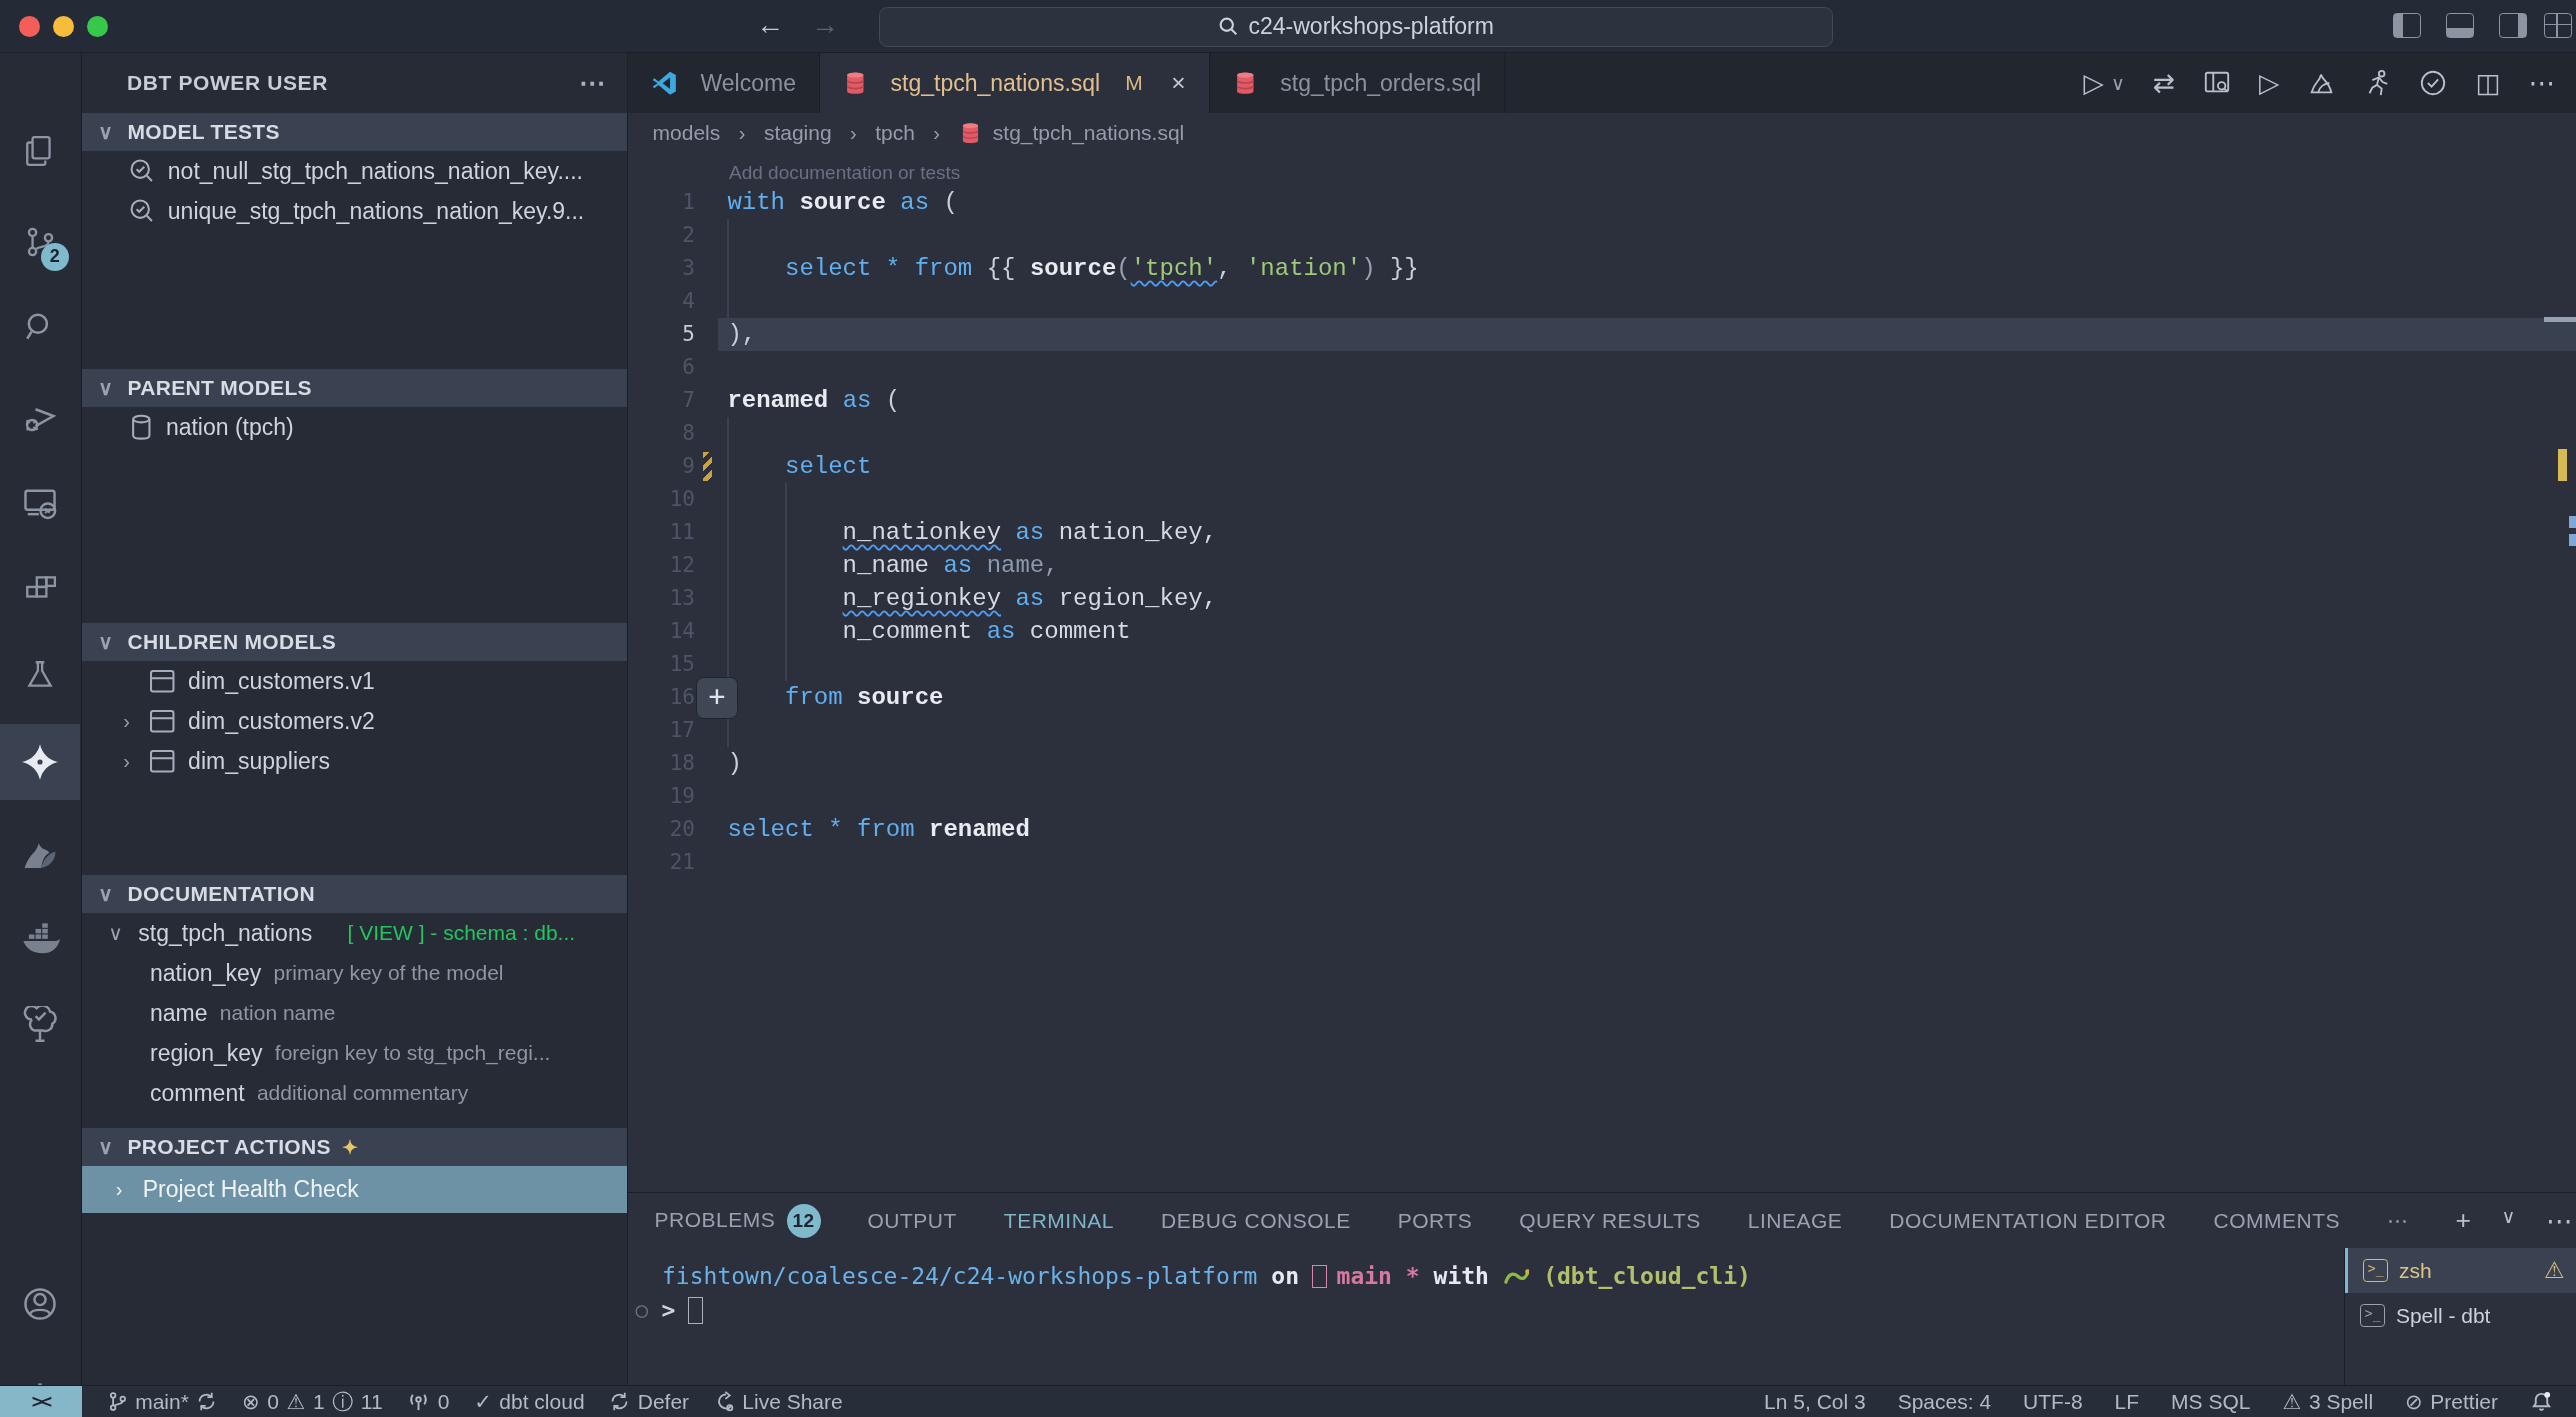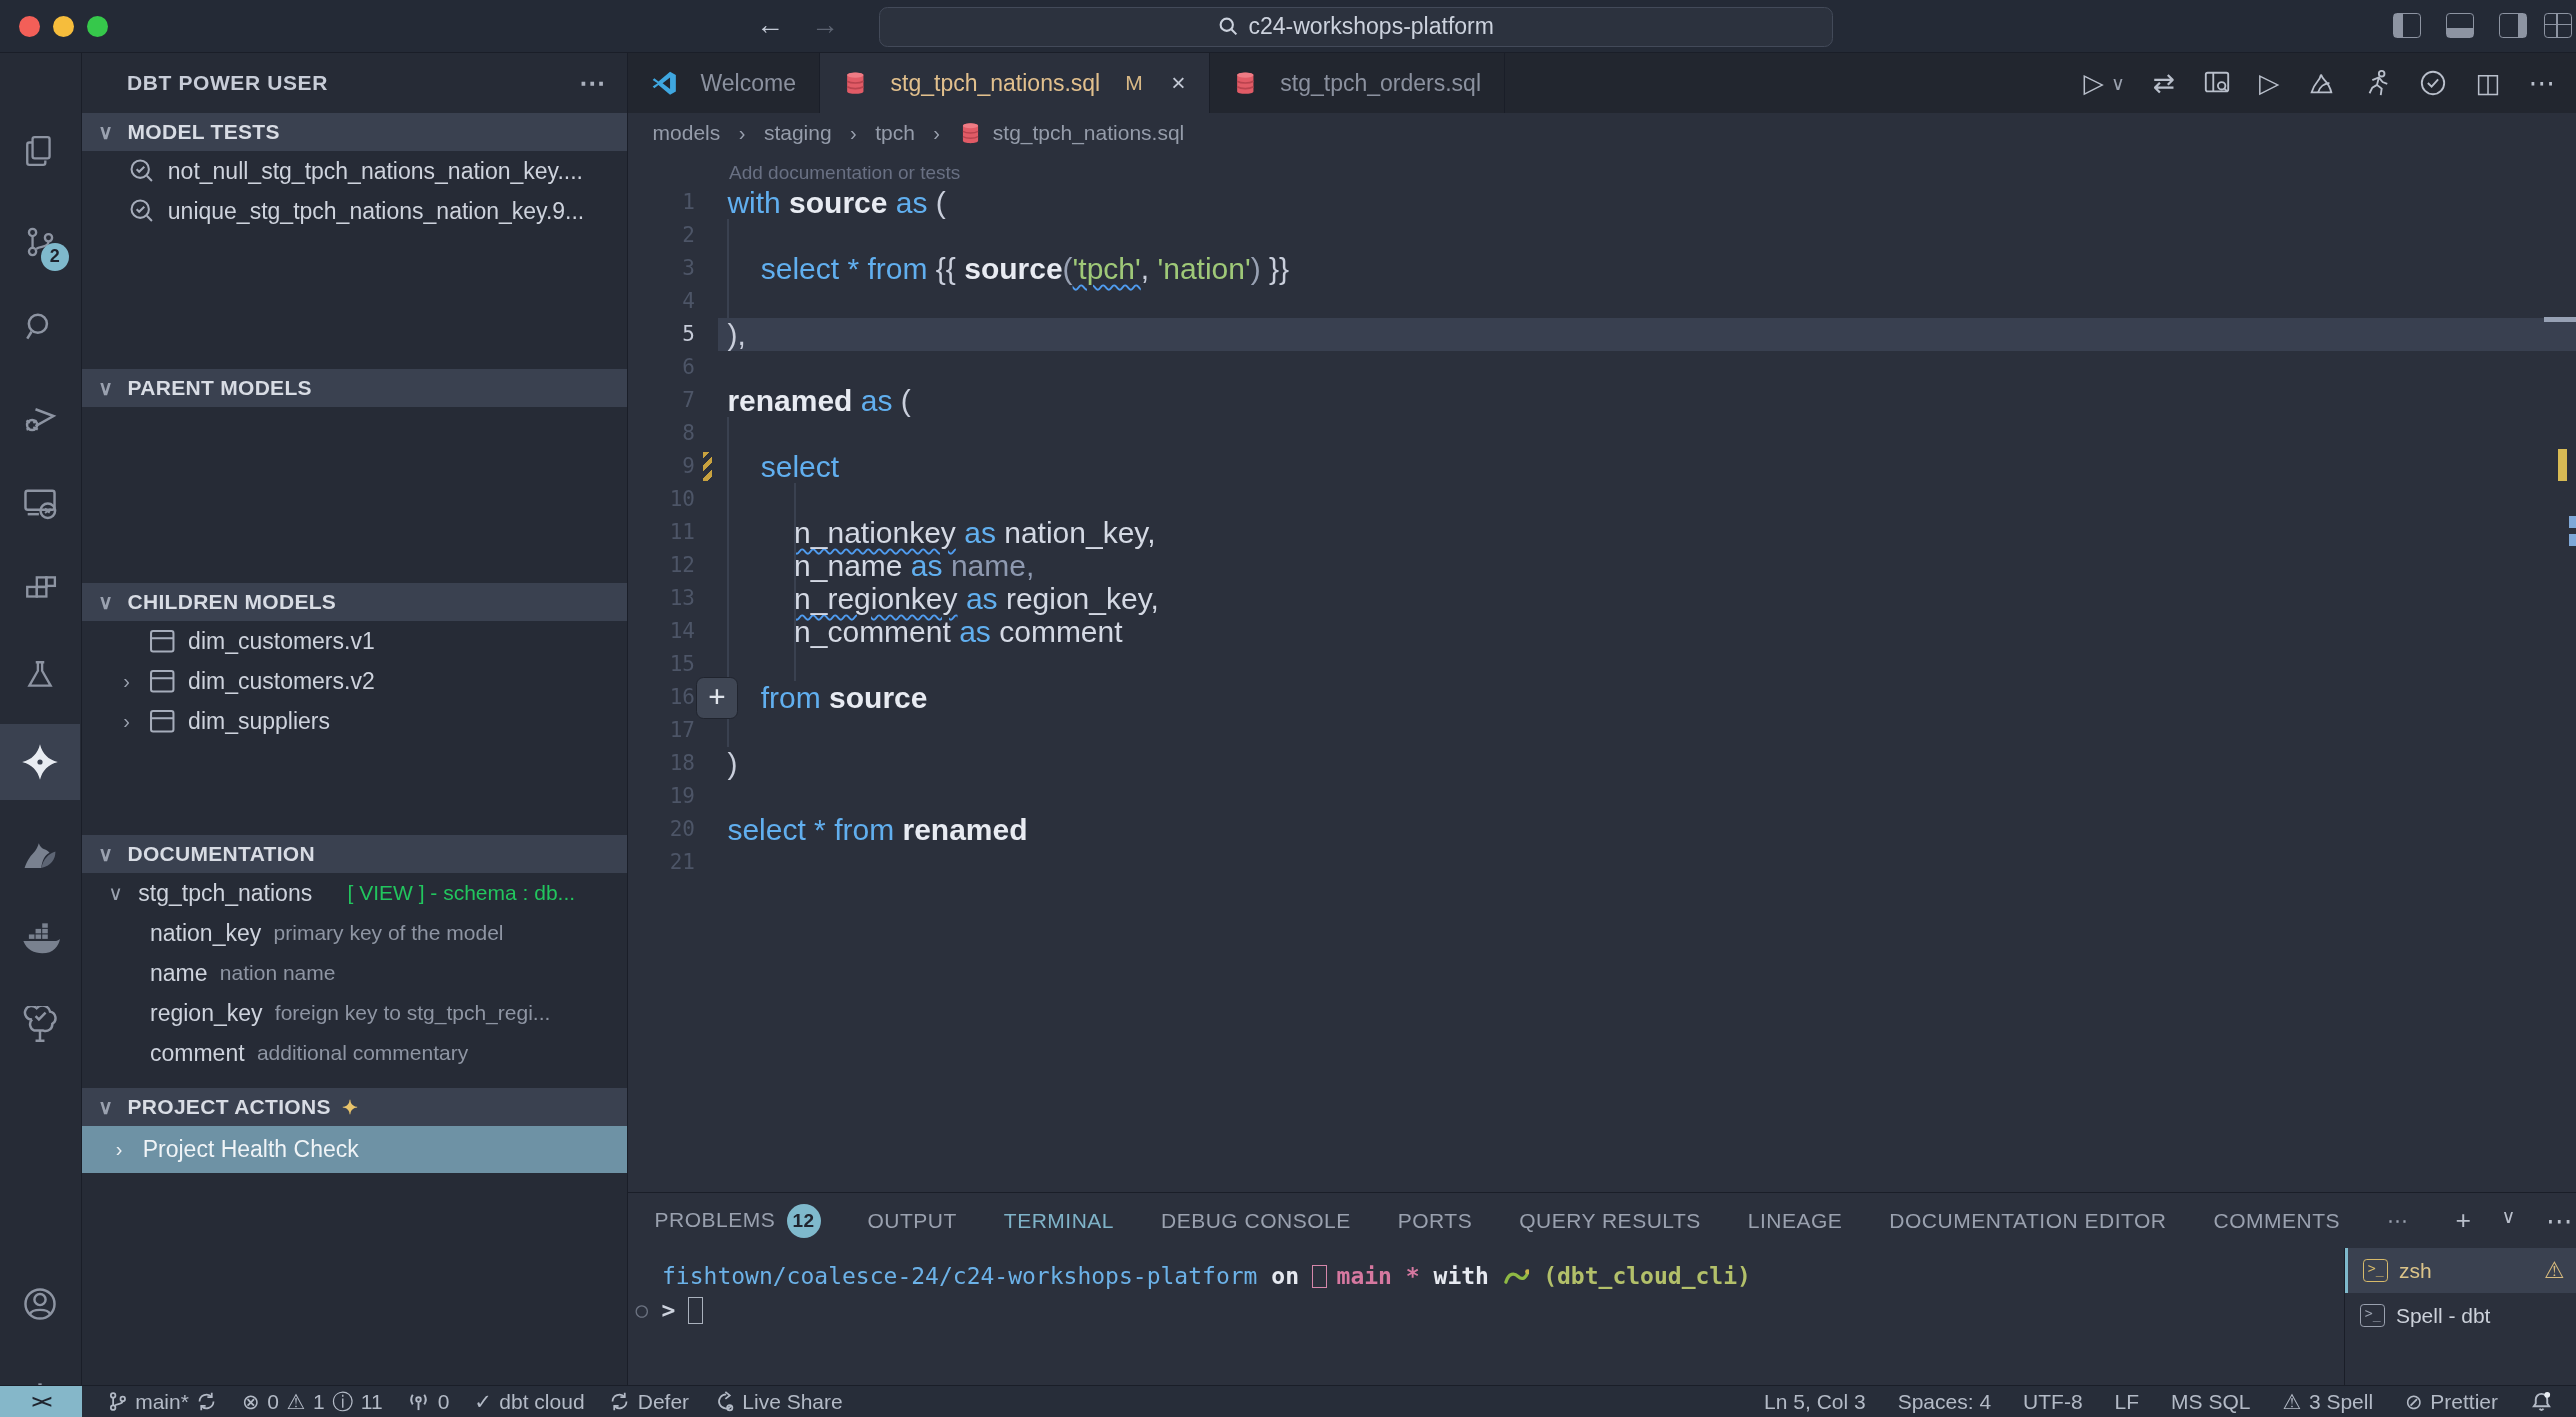--- a/index.html
+++ b/index.html
@@ -47,21 +47,21 @@
   #edactions .dd{font-size:19px;color:#9aa1af;margin-left:-21px}
   #breadcrumbs{height:40px;display:flex;align-items:center;gap:11.3px;padding-left:24.6px;font-size:21px;color:#959caa}
   #code{position:absolute;left:0;top:100px;width:1948px;height:1039px;overflow:hidden}
   #codelens{padding:9.4px 0 1.9px 101px;font-size:19px;color:#697083}
   .crow{display:flex;height:33px;position:relative}
   .gut{width:90px;flex:none;position:relative}
   .lnum{position:absolute;right:23px;top:0;width:60px;text-align:right;font-family:"DejaVu Sans Mono",monospace;font-size:21px;line-height:33px;color:#4d5567}
   .crow.cur .lnum{color:#c6cbd8}
   .cline{flex:1;position:relative}
   .crow.cur .cline{background:#394050}
-  .ccontent{position:relative;white-space:pre;font-family:Liberation Sans, sans-serif;font-size:30px;line-height:33px;color:#c9cedb;padding-left:9.4px;height:100%}
+  .ccontent{position:relative;white-space:pre;font-family:Liberation Mono, monospace;font-size:24px;line-height:33px;color:#c9cedb;padding-left:9.4px;height:100%}
   .iguide{position:absolute;top:0;bottom:0;width:1.9px;background:#3a4150}
   .kw{color:#61afef}.fb{color:#e8ebf2;font-weight:bold}.pl{color:#c9cedb}.mut{color:#98a1b3}.str{color:#9fc978}.id{color:#d4d9e4}.mut2{color:#8e99b0}
   .sq{text-decoration-line:underline;text-decoration-style:wavy;text-decoration-color:#4f9cf0;text-decoration-thickness:1.9px;text-underline-offset:4.7px}
   .modmark{position:absolute;right:5.7px;top:1.9px;bottom:1.9px;width:9.4px;background:repeating-linear-gradient(135deg,#c9a23f 0 4.7px,#2b303c 4.7px 9.4px)}
   .plusbtn{position:absolute;left:68px;top:50%;transform:translateY(-50%);width:42px;height:42px;background:#3f4654;border:1.9px solid #20242e;border-radius:7.6px;color:#dfe3ea;font-family:"DejaVu Sans Mono",monospace;font-size:28px;line-height:38px;text-align:center;z-index:3}
   .ov{position:absolute}
 
   
   #panel{position:absolute;left:0;bottom:0;width:1948px;height:193px;background:#2b303c;border-top:1.9px solid #1a1e28}
   #ptabs{height:55px;display:flex;align-items:center;gap:47px;padding:0 23px 0 26.5px;font-size:21px;color:#9aa1af;letter-spacing:0.5px;white-space:nowrap}
@@ -254,20 +254,27 @@
         <path d="M7.5 11 l2.5 2.5 5 -5"></path>
         <line x1="17.5" y1="17.5" x2="22.5" y2="22.5"></line>
       </svg>
     <span>unique_stg_tpch_nations_nation_key.9...</span>
   </div>
 
   <div style="height:138px"></div>
   <div class="sb-head">
     <span class="chev">∨</span>
     <span>PARENT MODELS</span>
+  </div>
+  <div class="sb-row">
+    <svg class="ico" width="24.6" height="26.5" viewBox="0 0 24 26" fill="none" stroke="#a6adbb" stroke-width="2">
+        <ellipse cx="12" cy="5" rx="8" ry="3.2"></ellipse>
+        <path d="M4 5 v16 c0 4.2 16 4.2 16 0 V5"></path>
+      </svg>
+    <span>nation (tpch)</span>
   </div>
 
   <div style="height:176px"></div>
   <div class="sb-head">
     <span class="chev">∨</span>
     <span>CHILDREN MODELS</span>
   </div>
   <div class="sb-row" style="padding-left:34px">
     <span class="chev"> </span>
     <svg class="ico" width="26.5" height="24.6" viewBox="0 0 26 24" fill="none" stroke="#a6adbb" stroke-width="2">

